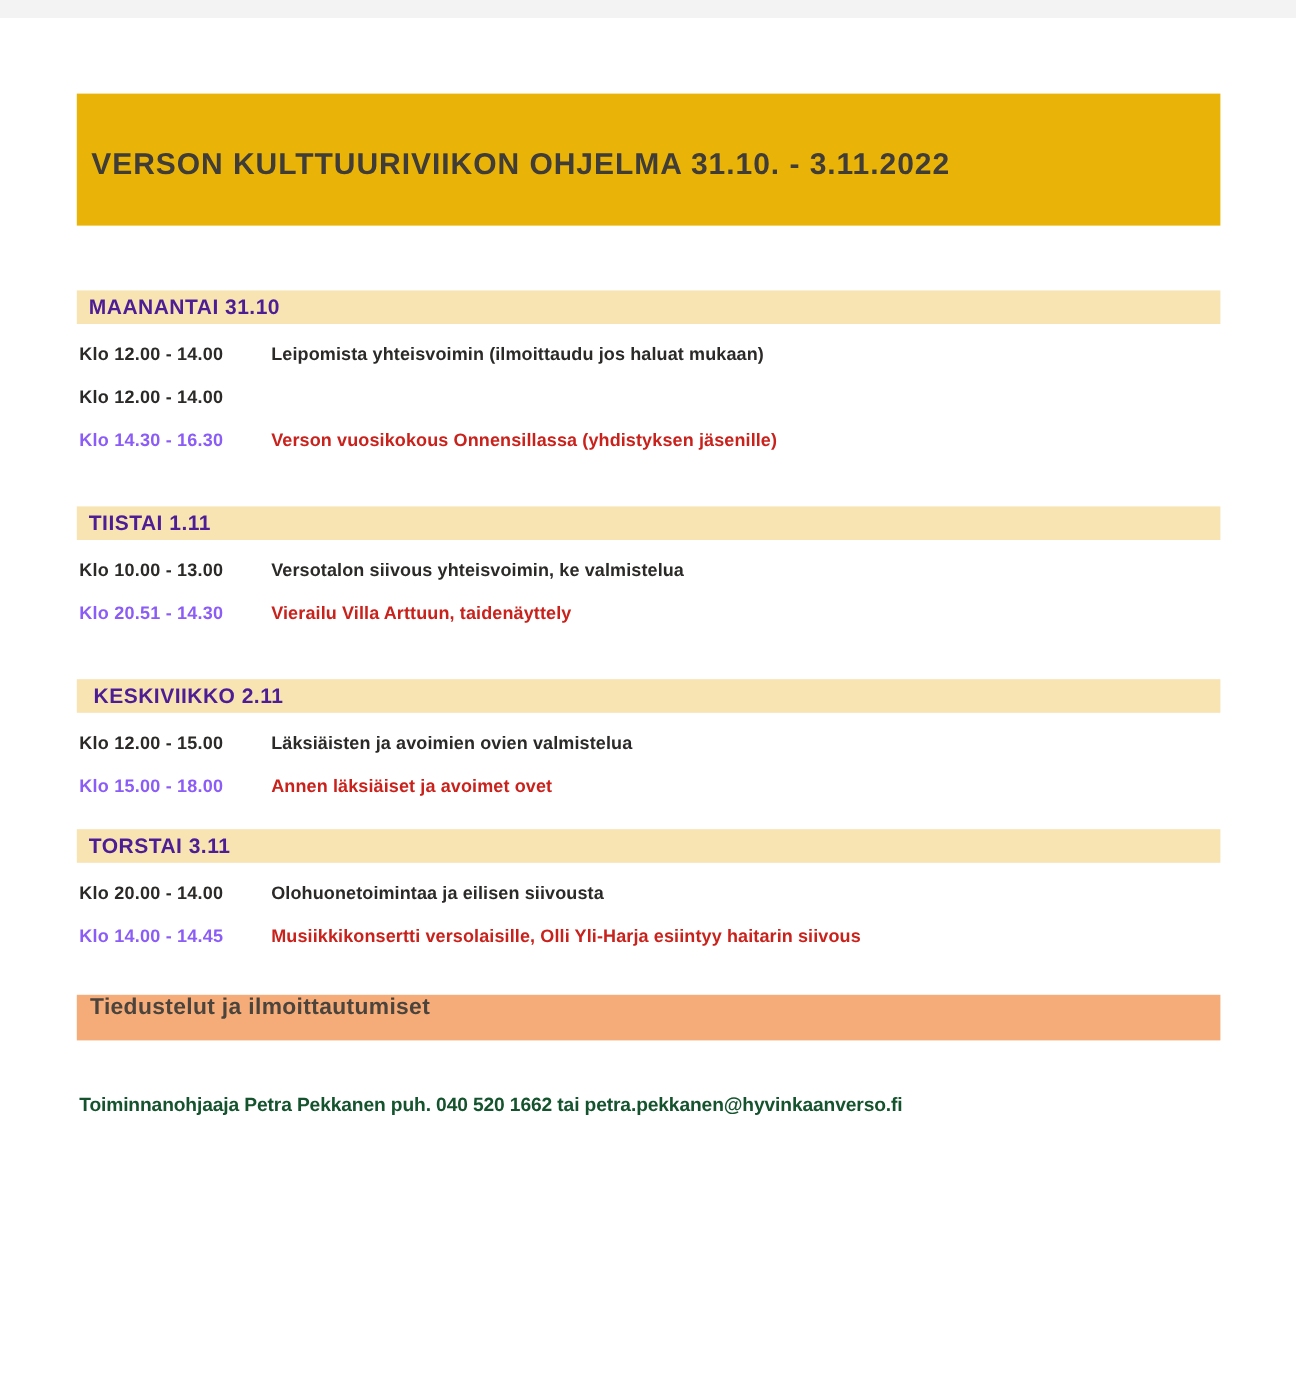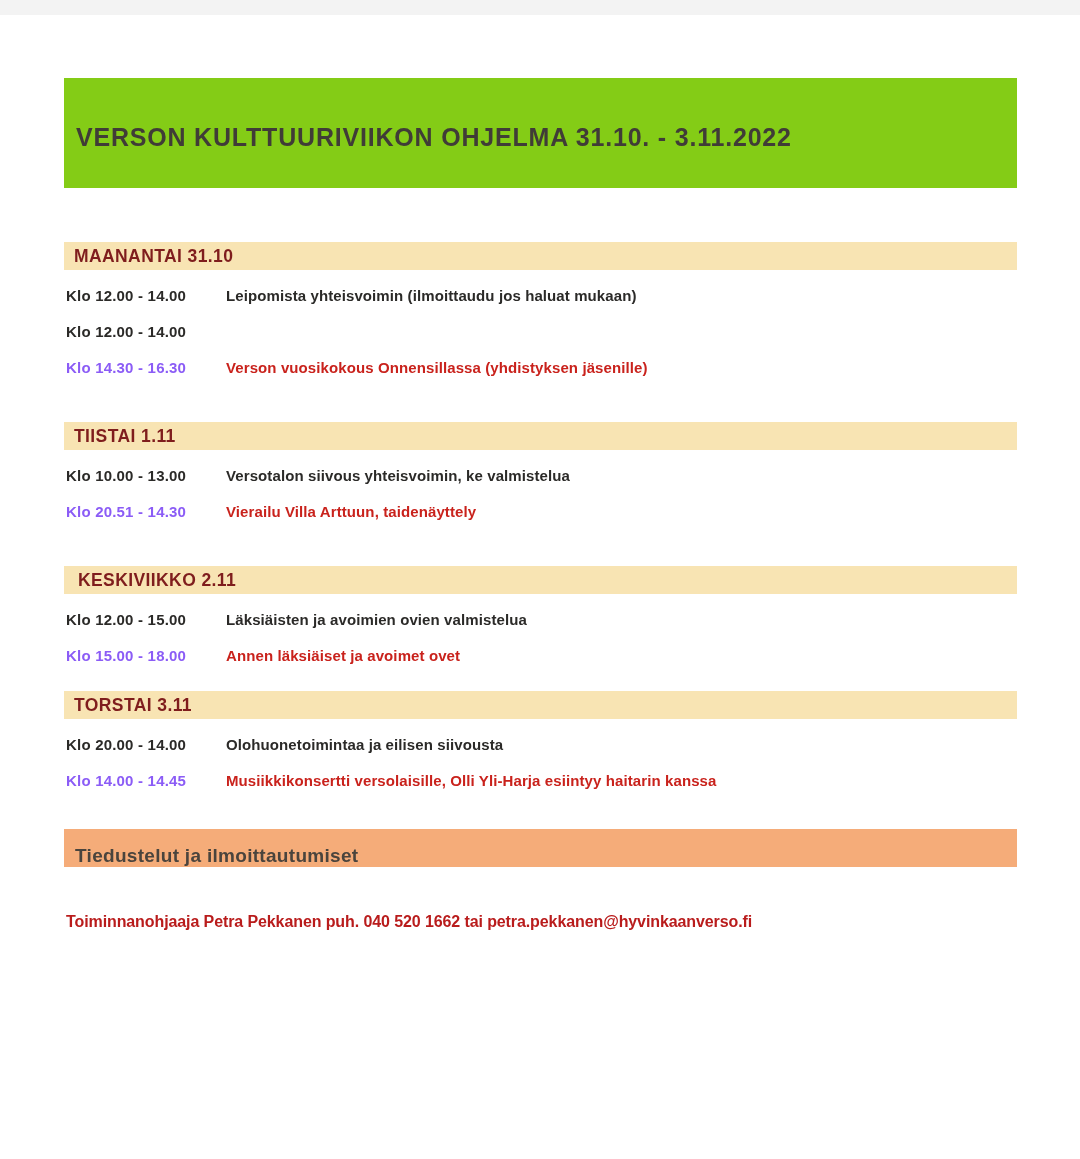--- a/index.html
+++ b/index.html
@@ -20,21 +20,21 @@
     height: 15px;
     background: #f3f3f3;
   }
   .content {
     margin-left: 64px;
     width: 953px;
   }
   .title-banner {
     margin-top: 63px;
     height: 110px;
-    background: #84cc16;
+    background: #eab308;
     display: flex;
     align-items: center;
   }
   .title-banner .page-title {
     margin: 0;
     padding-left: 12px;
     padding-top: 8px;
     font-size: 25px;
     font-weight: 700;
     letter-spacing: 0.8px;
@@ -45,21 +45,21 @@
   .section.torstai { margin-top: 18px; }
   .section-header {
     background: #f8e4b3;
     height: 28px;
     display: flex;
     align-items: center;
     padding-left: 10px;
     font-size: 17.5px;
     font-weight: 700;
     letter-spacing: 0.4px;
-    color: #7f1d1d;
+    color: #4c1d95;
   }
   .section.keskiviikko .section-header { padding-left: 14px; }
   .rows { padding-top: 7px; }
   .row {
     display: flex;
     align-items: center;
     height: 36px;
     font-size: 15px;
     color: #2b2a28;
   }
@@ -73,34 +73,34 @@
     font-weight: 700;
     letter-spacing: 0.1px;
   }
   .row.tone-red .time { color: #8b5cf6; font-weight: 600; }
   .row.tone-red .desc { color: #c9221c; }
   .footer-banner {
     margin-top: 31px;
     height: 38px;
     background: #f5ac79;
     display: flex;
-    align-items: flex-end;
+    align-items: flex-start;
     padding-left: 11px;
     font-size: 19px;
     font-weight: 700;
     letter-spacing: 0.3px;
     color: #4a443d;
   }
   .contact-line {
     margin-top: 46px;
     padding-left: 2px;
     font-size: 16px;
     font-weight: 700;
     letter-spacing: -0.1px;
-    color: #b91c1c;
+    color: #14532d;
   }
 </style>
 </head>
 <body>
 
 <div class="top-strip"></div>
 
 <div class="content">
 
   <div class="title-banner">
@@ -162,21 +162,21 @@
     <div class="section-header">
       <span>TORSTAI 3.11</span>
     </div>
     <div class="rows">
       <div class="row tone-normal">
         <span class="time">Klo 20.00 - 14.00</span>
         <span class="desc">Olohuonetoimintaa ja eilisen siivousta</span>
       </div>
       <div class="row tone-red">
         <span class="time">Klo 14.00 - 14.45</span>
-        <span class="desc">Musiikkikonsertti versolaisille, Olli Yli-Harja esiintyy haitarin kanssa</span>
+        <span class="desc">Musiikkikonsertti versolaisille, Olli Yli-Harja esiintyy haitarin siivous</span>
       </div>
     </div>
   </div>
 
   <div class="footer-banner">
     <span>Tiedustelut ja ilmoittautumiset</span>
   </div>
 
   <div class="contact-line">Toiminnanohjaaja Petra Pekkanen puh. 040 520 1662 tai petra.pekkanen@hyvinkaanverso.fi</div>
 

